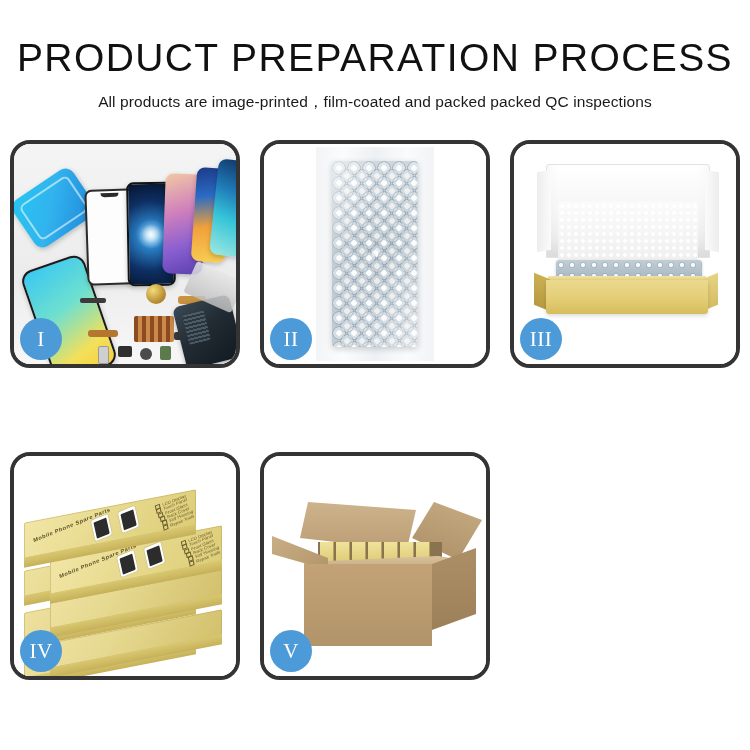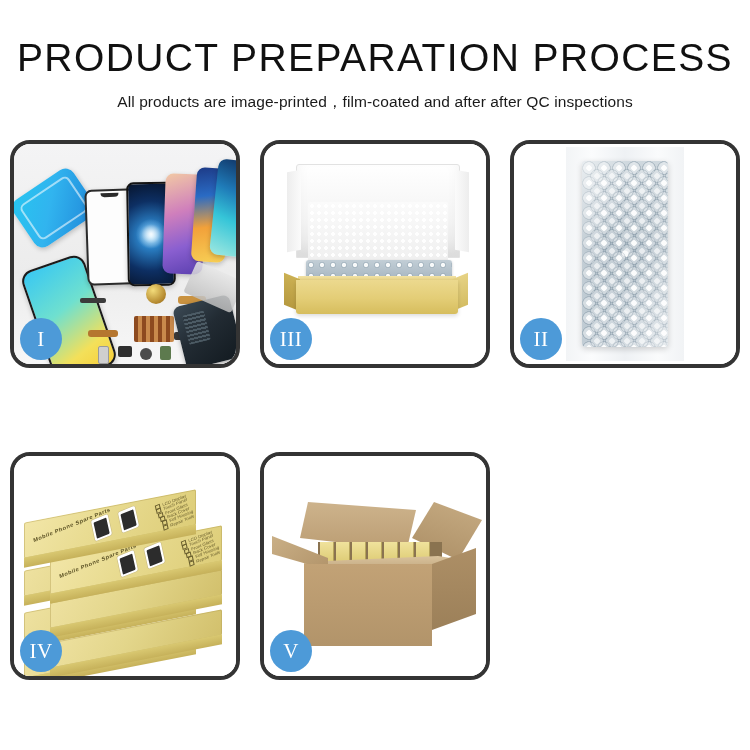--- a/index.html
+++ b/index.html
@@ -235,21 +235,21 @@
     border-radius:6px;background:linear-gradient(150deg,rgba(235,242,246,.55),rgba(255,255,255,.15));
     z-index:-1;}
 </style>
 </head>
 <body>
 
 <div class="page">
 
   <div class="header">
     <h1 class="title">PRODUCT PREPARATION PROCESS</h1>
-    <p class="subtitle">All products are image-printed，film-coated and after after QC inspections</p>
+    <p class="subtitle">All products are image-printed，film-coated and packed packed QC inspections</p>
   </div>
 
   <div class="grid">
 
     <div class="panel">
       <div class="scene p1">
         <div class="phone-fan">
           <div class="ph scr-a"></div>
           <div class="ph scr-b"></div>
           <div class="ph glass"></div>
@@ -271,43 +271,43 @@
           <div class="pt chip4"></div>
           <div class="pt chip5"></div>
         </div>
         <div class="backplate"></div>
         <div class="tweezer"></div>
       </div>
       <div class="badge">I</div>
     </div>
 
     <div class="panel">
+      <div class="scene p2">
+        <div class="wrap-outer">
+          <div class="wrap-inner">
+            <div class="bubbles"></div>
+            <div class="bubbles off"></div>
+            <div class="wrap-sheen"></div>
+          </div>
+        </div>
+      </div>
+      <div class="badge">II</div>
+    </div>
+
+    <div class="panel">
       <div class="scene p3">
         <div class="m-lid"></div>
         <div class="m-foam"></div>
         <div class="m-bub"></div>
         <div class="m-rim"></div>
         <div class="m-sideL"></div>
         <div class="m-sideR"></div>
         <div class="m-front"></div>
       </div>
       <div class="badge">III</div>
-    </div>
-
-    <div class="panel">
-      <div class="scene p2">
-        <div class="wrap-outer">
-          <div class="wrap-inner">
-            <div class="bubbles"></div>
-            <div class="bubbles off"></div>
-            <div class="wrap-sheen"></div>
-          </div>
-        </div>
-      </div>
-      <div class="badge">II</div>
     </div>
 
     <div class="panel">
       <div class="scene p4">
         <div class="stack">
 
           <div class="bx b7 plain">
               <div class="top"></div>
               <div class="edge"></div>
             </div>

